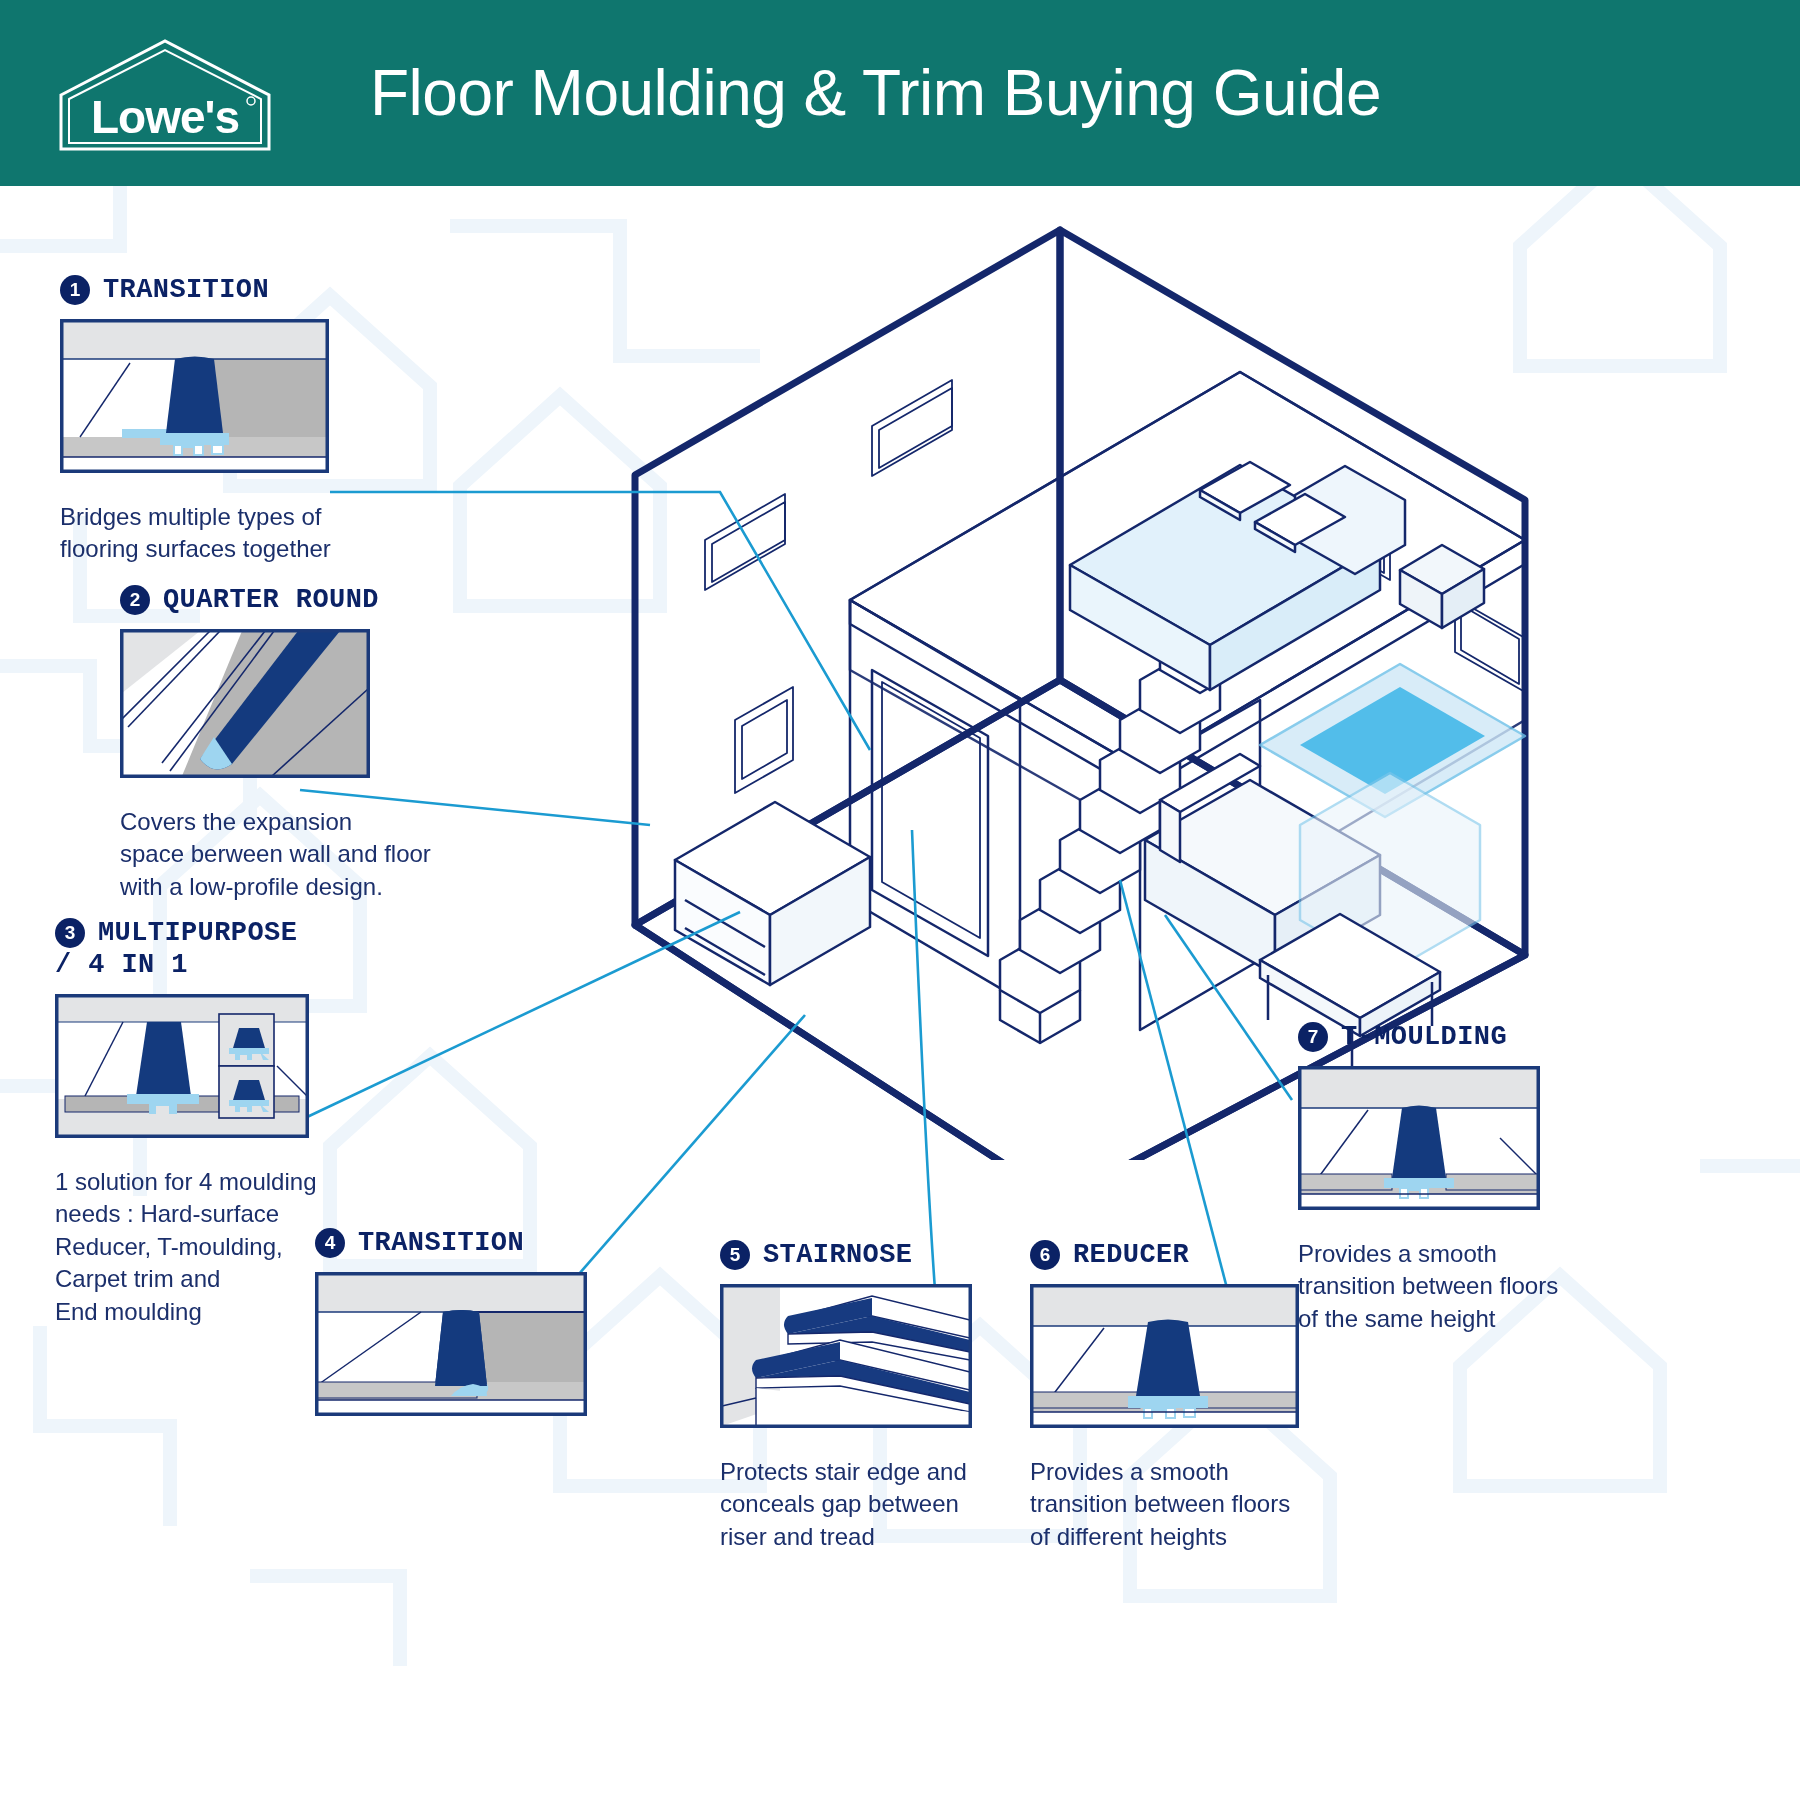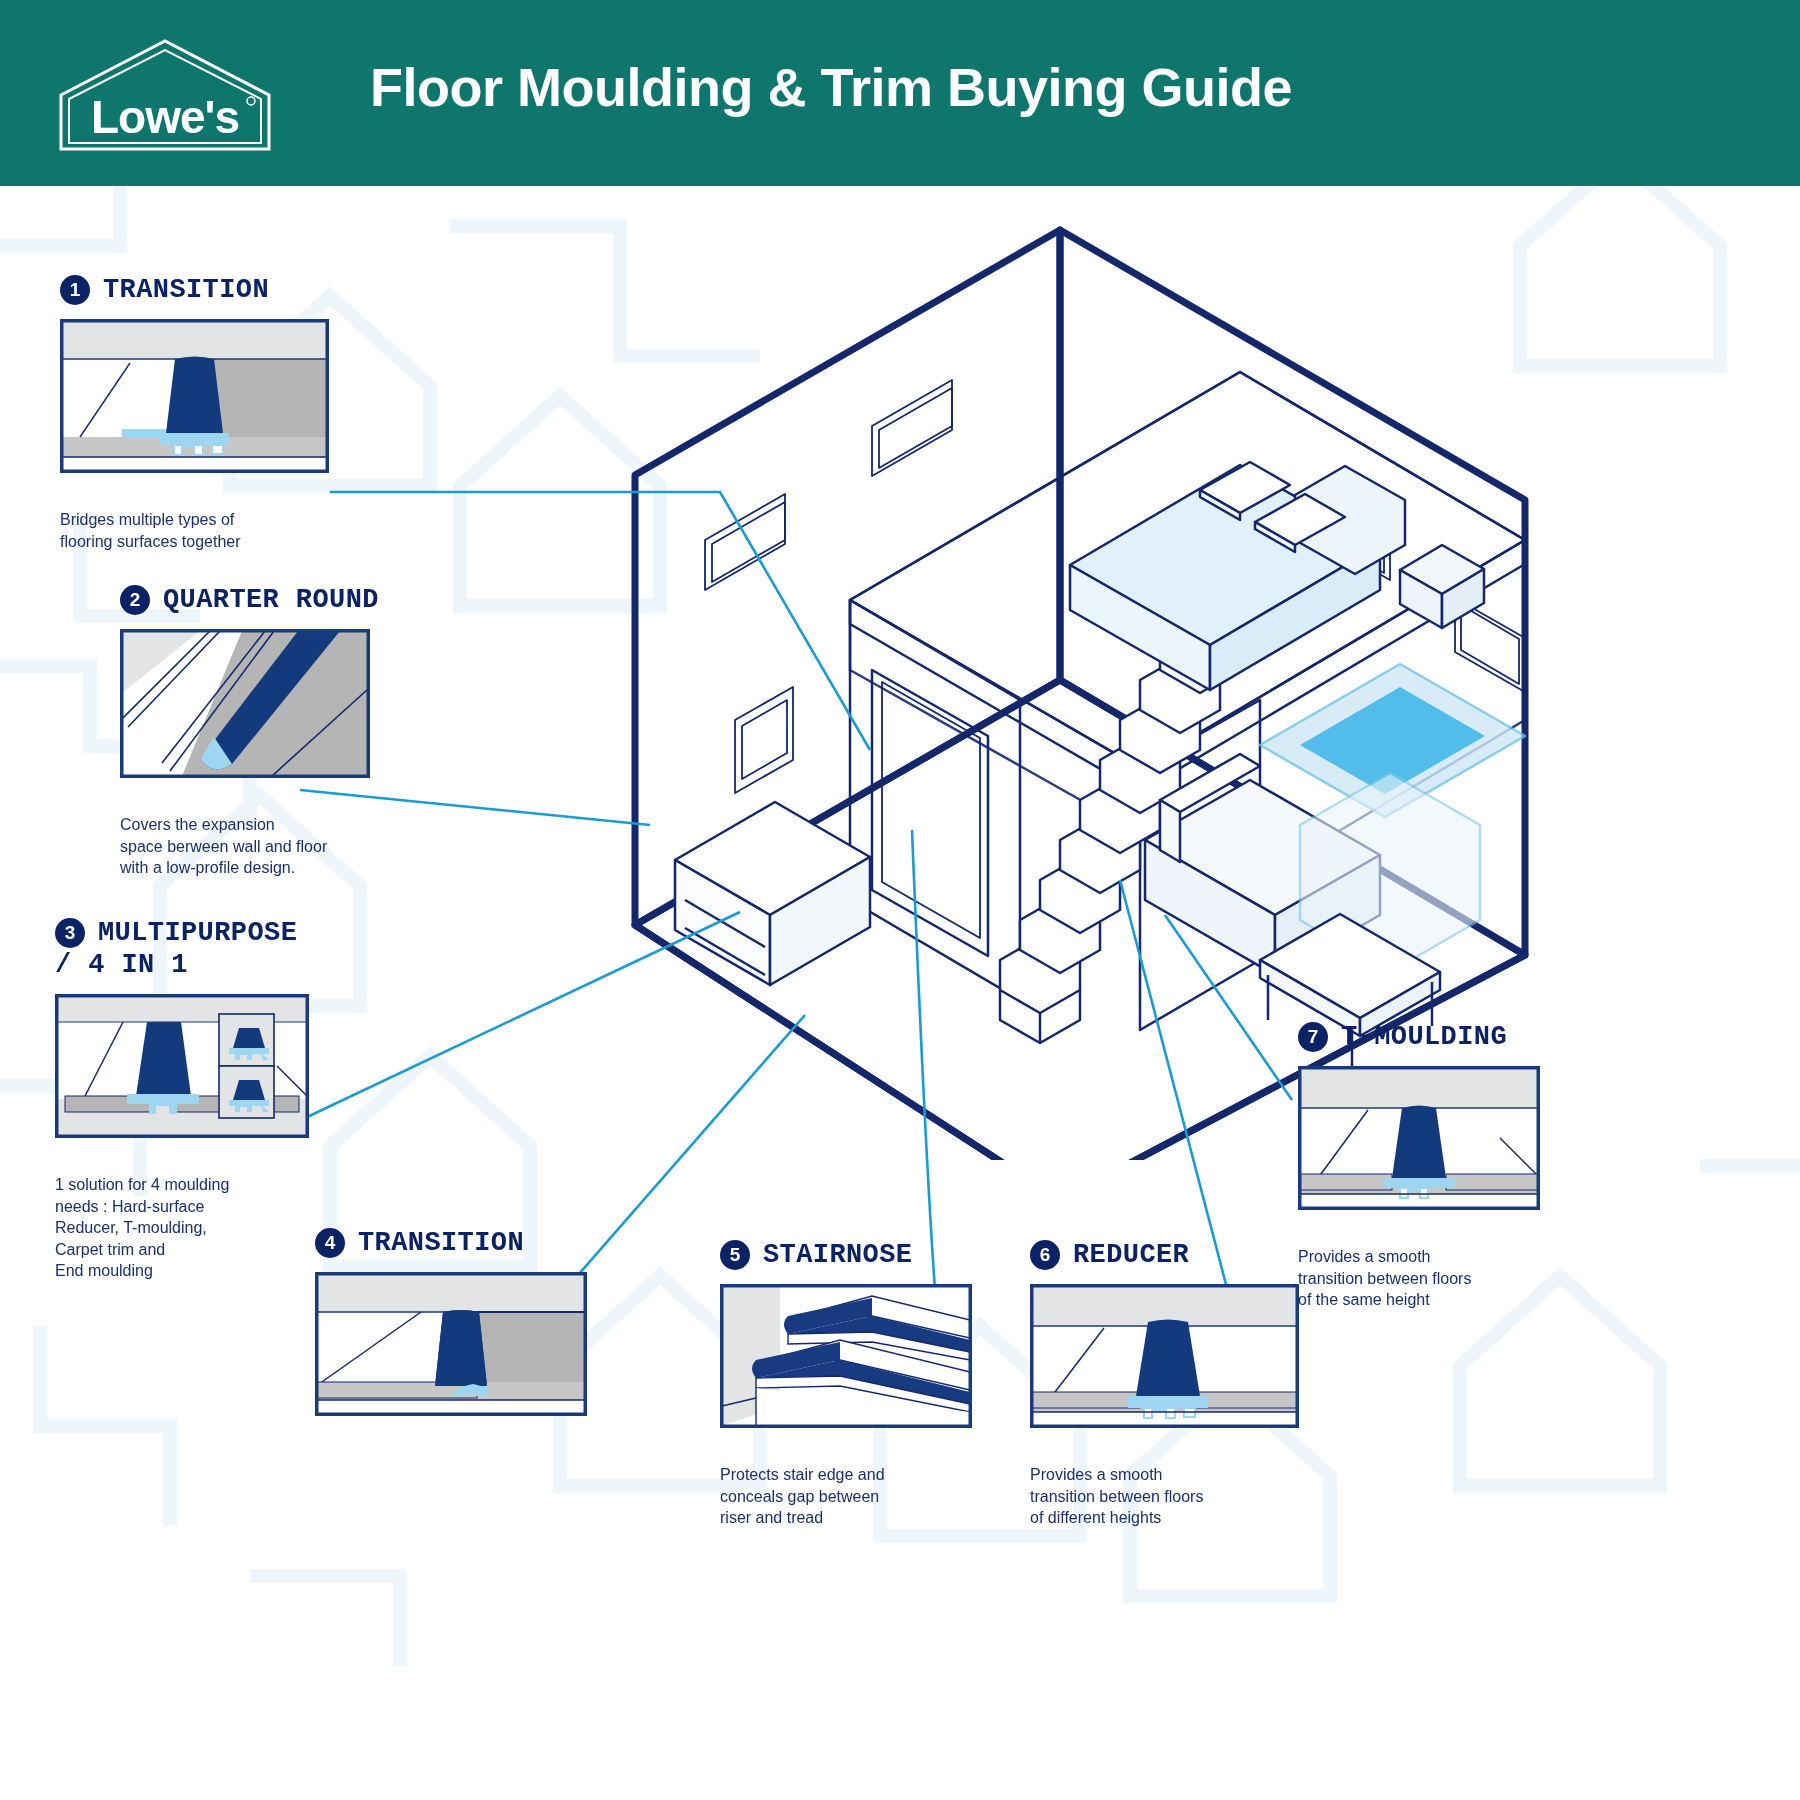--- a/index.html
+++ b/index.html
@@ -15,21 +15,21 @@
   
   .header{
     position:absolute;left:0;top:0;width:1800px;height:186px;
     background:#0f766e;
   }
   .logo-box{
     position:absolute;left:55px;top:33px;width:220px;height:122px;
   }
   .logo-title{
     position:absolute;left:370px;top:56px;
-    color:#ffffff;font-size:54px;font-weight:bold;letter-spacing:-0.5px;
+    color:#ffffff;font-size:64px;font-weight:normal;letter-spacing:-0.5px;
     font-family:"Liberation Sans", sans-serif;
     white-space:nowrap;
   }
 
   
   .watermark{position:absolute;left:0;top:186px;width:1800px;height:1614px;}
 
   
   .house{position:absolute;left:600px;top:200px;width:980px;height:960px;}
 
@@ -47,21 +47,21 @@
     font-size:19px;font-weight:bold;line-height:30px;text-align:center;
     flex:none;
     font-family:"Liberation Sans", sans-serif;
   }
   .cal-title{
     color:#0b2265;font-size:27px;font-weight:bold;letter-spacing:.4px;
     font-family:Liberation Mono, monospace;
   }
   .cal-fig{margin-top:14px;border:2px solid #1b3a7a;background:#ffffff;}
   .cal-desc{
-    margin-top:32px;color:#1b2f6b;font-size:16px;line-height:1.35;
+    margin-top:24px;color:#1b2f6b;font-size:24px;line-height:1.35;
     font-family:"Liberation Sans", sans-serif;white-space:pre-line;
   }
 </style>
 </head>
 <body>
 
 <div id="stage">
 
   <svg class="watermark" viewBox="0 0 1800 1614" preserveAspectRatio="none">
     <g fill="none" stroke="#eef5fb" stroke-width="14">

